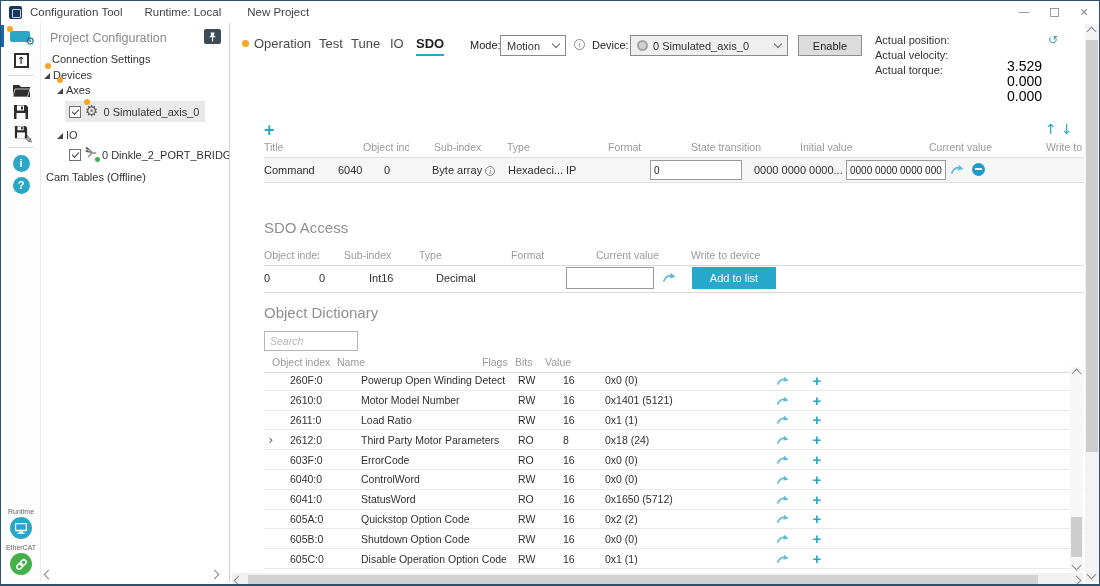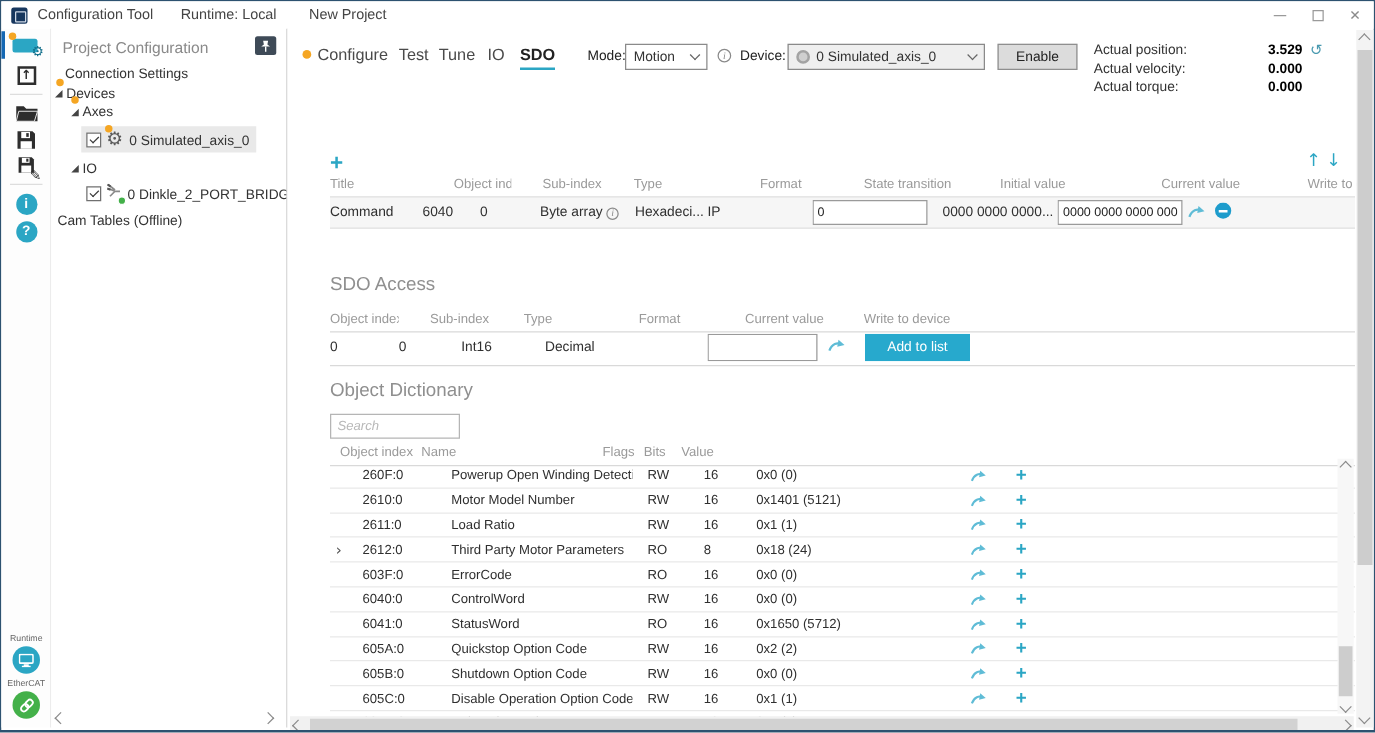--- a/index.html
+++ b/index.html
@@ -73,21 +73,21 @@
   .lbl { font-size:11px; color:#222; }
   .combo { border:1px solid #8a8a8a; background:#fff; height:21px; display:flex; align-items:center;
            font-size:11px; color:#333; padding:0 6px; }
   .combo .chev { margin-left:auto; width:6px; height:6px; border-right:1.4px solid #666; border-bottom:1.4px solid #666;
                  transform:rotate(45deg); position:relative; top:-2px; }
   .combo-dev { background:#efefef; }
   .dev-circ { width:11px; height:11px; border-radius:50%; background:#cfcfcf; border:2px solid #a3a3a3; margin-right:5px; flex:0 0 auto; }
   .btn-enable { border:1px solid #8f8f8f; background:#dcdcdc; font-size:11px; color:#222; height:21px;
                 display:flex; align-items:center; justify-content:center; }
   .stat-lbl { font-size:11px; color:#333; }
-  .stat-val { font-size:11px; font-weight:bold; color:#000; text-align:right; }
+  .stat-val { font-size:14px; font-weight:normal; color:#000; text-align:right;margin-top:24px; }
   .reset-ic { color:#4a9ab0; font-size:12px; }
 
   .teal { color:#2ba6c4; }
   .plus-big { font-size:18px; font-weight:bold; line-height:1; }
   .arr-updown { font-size:14px; }
 
   .info-circ { display:inline-flex; width:11px; height:11px; border:1px solid #8a8a8a; border-radius:50%;
                color:#8a8a8a; font-size:8px; align-items:center; justify-content:center; font-style:italic;
                font-family:"Liberation Serif",serif; }
 
@@ -96,21 +96,21 @@
   .trow { display:flex; font-size:11px; color:#2f2f2f; align-items:center; }
   .c { flex:0 0 auto; overflow:hidden; white-space:nowrap; padding-right:6px; }
   input.cell-input { border:1px solid #9a9a9a; height:20px; font-size:10px; padding:0 3px;
                      font-family:"Liberation Sans",sans-serif; color:#222; }
   .minus-circ { width:13px; height:13px; border-radius:50%; background:#1e9ccc; position:relative; display:inline-block; }
   .minus-circ:after { content:""; position:absolute; left:3px; top:5.5px; width:7px; height:2px; background:#fff; }
 
   .btn-cyan { background:#27a9cd; color:#fff; font-size:11px; border:none; height:22px; display:flex;
               align-items:center; justify-content:center; }
 
-  input.search { border:1px solid #b5b5b5; height:20px; width:104px; font-size:10.5px; padding:0 5px;
+  input.search { border:1px solid #b5b5b5; height:20px; width:94px; font-size:10.5px; padding:0 5px;
                  font-family:"Liberation Sans",sans-serif; }
   input.search::placeholder { color:#b8b8b8; font-style:italic; }
 
   
   .od-head { display:flex; font-size:10.5px; color:#9a9a9a; border-bottom:1px solid #d9d9d9; padding-bottom:4px; }
   .od-rows { overflow:hidden; }
   .od-row { display:flex; align-items:center; height:19.8px; border-bottom:1px solid #e9e9e9;
             font-size:10.5px; color:#2f2f2f;gap:12px; }
   .od-chev { width:14px; text-align:center; color:#555; font-size:12px; line-height:1; }
   .od-index { width:59px; }
@@ -264,21 +264,21 @@
         </span>
       <span class="sb-btn" style="left:168px;">
           <span class="chev-ic chev-right"></span>
         </span>
     </div>
   </div>
 
   <div class="main">
 
     <span class="odot abs" style="left:12px; top:17px;"></span>
-    <span class="tab abs" style="left:24px; top:13px;">Configure</span>
+    <span class="tab abs" style="left:24px; top:13px;">Operation</span>
     <span class="tab abs" style="left:89px; top:13px;">Test</span>
     <span class="tab abs" style="left:121px; top:13px;">Tune</span>
     <span class="tab abs" style="left:160px; top:13px;">IO</span>
     <span class="tab tab-sel abs" style="left:186px; top:13px;">SDO</span>
 
     <span class="lbl abs" style="left:240px; top:16px;">Mode:</span>
     <div class="combo abs" style="left:270px; top:12px; width:66px;">
       <span>Motion</span>
         <span class="chev"></span>
     </div>

